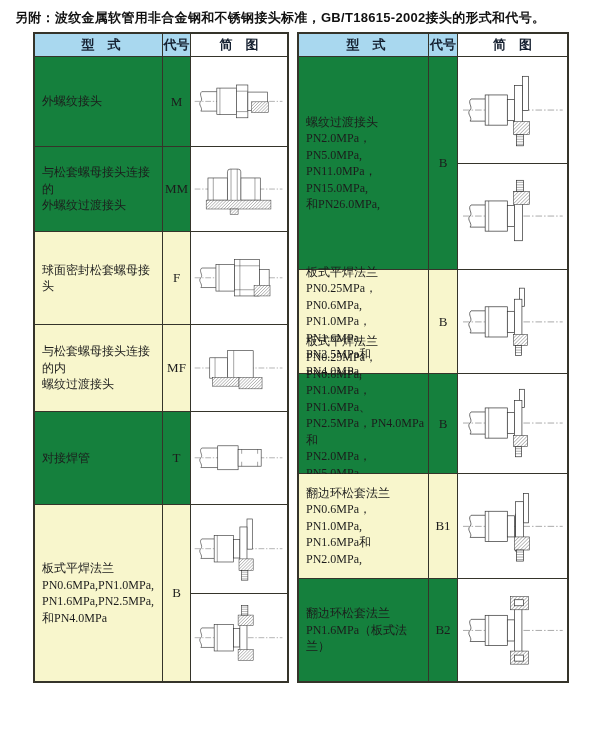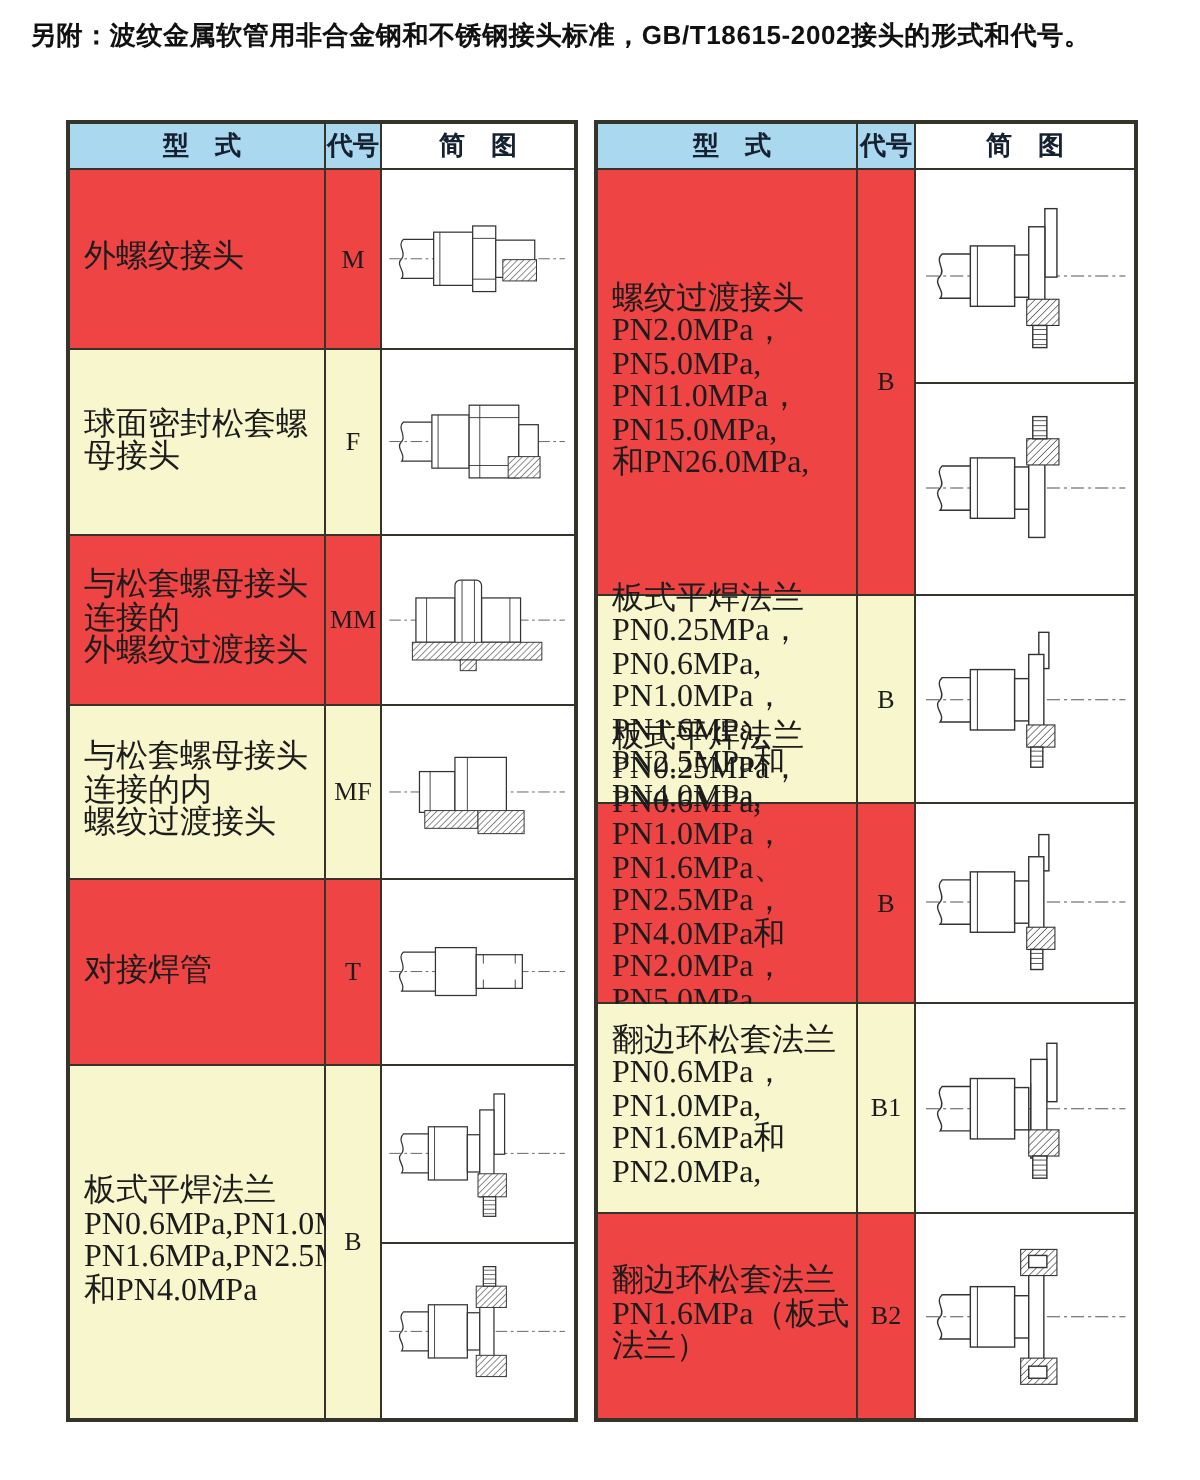--- a/index.html
+++ b/index.html
@@ -1,27 +1,27 @@
 <!DOCTYPE html>
 <html style="--header-bg: #a9d8ef; --highlight-bg: #f8f6cc; --border-color: #35342a;"><head>
 <meta charset="utf-8">
 <style>
   *{box-sizing:border-box;margin:0;padding:0}
   html,body{background:#fff}
   body{width:600px;height:740px;position:relative;font-family:"Liberation Serif",serif;overflow:hidden}
   .caption{position:absolute;left:15px;top:9px;font:bold 13px/18px "Liberation Sans",sans-serif;color:#111;letter-spacing:.3px}
-  .tbl{position:absolute;top:60px;border:2px solid var(--border-color);background:#ef4444}
+  .tbl{position:absolute;top:32px;border:2px solid var(--border-color);background:#15803d}
   .tbl.left{left:33px;width:256px}
   .tbl.right{left:297px;width:272px}
   .thead{display:flex;height:22px;background:var(--header-bg)}
   .trow{display:flex;border-top:1.5px solid var(--border-color)}
   .cell{border-right:1.4px solid var(--border-color)}
   .cell:last-child{border-right:none}
   .cell.type{width:128px;padding:3px 2px 3px 7px;display:flex;align-items:center;
-             font-size:16px;line-height:16.5px;white-space:pre-line;color:#1c1c1c}
+             font-size:12px;line-height:16.5px;white-space:pre-line;color:#1c1c1c}
   .tbl.right .cell.type{width:130px}
   .cell.code{width:28px;display:flex;align-items:center;justify-content:center;font-size:13px;color:#1c1c1c}
   .tbl.right .cell.code{width:29px}
   .cell.diag{flex:1;display:flex;flex-direction:column;background:#fff}
   .sub{flex:1;display:flex;align-items:center;justify-content:center;overflow:hidden}
   .sub + .sub{border-top:1.4px solid var(--border-color)}
   .hl{background:var(--highlight-bg)}
   .thead .cell{display:flex;align-items:center;justify-content:center;font-weight:bold;font-size:13px;color:#152030}
   svg{display:block}
 </style>
@@ -59,20 +59,42 @@
             <rect x="100" y="38" width="26" height="74" fill="#fff" stroke="#333" stroke-width="1.4"></rect>
             <line x1="100" y1="52" x2="126" y2="52" stroke="#333" stroke-width="1"></line>
             <line x1="100" y1="98" x2="126" y2="98" stroke="#333" stroke-width="1"></line>
             <rect x="126" y="54" width="44" height="42" fill="#fff" stroke="#333" stroke-width="1.4"></rect>
             <rect x="134" y="76" width="38" height="24" fill="url(#hatchp)" stroke="#333" stroke-width="1.1"></rect>
           </svg>
         </div>
       </div>
   </div>
 
+  <div class="trow" style="height:85px">
+    <div class="cell type">与松套螺母接头连接的
+外螺纹过渡接头</div>
+    <div class="cell code">MM</div>
+    <div class="cell diag">
+        <div class="sub">
+          <svg viewBox="0 0 210 150" preserveAspectRatio="xMidYMid meet" style="width:97%;height:93%">
+            <line x1="6" y1="75" x2="204" y2="75" stroke="#555" stroke-width="1" stroke-dasharray="13 4 3 4"></line>
+            <rect x="36" y="50" width="44" height="50" fill="#fff" stroke="#333" stroke-width="1.4"></rect>
+            <line x1="48" y1="50" x2="48" y2="100" stroke="#333" stroke-width="1"></line>
+            <rect x="110" y="50" width="44" height="50" fill="#fff" stroke="#333" stroke-width="1.4"></rect>
+            <line x1="142" y1="50" x2="142" y2="100" stroke="#333" stroke-width="1"></line>
+            <rect x="80" y="30" width="30" height="90" rx="6" fill="#fff" stroke="#333" stroke-width="1.4"></rect>
+            <line x1="88" y1="30" x2="88" y2="120" stroke="#333" stroke-width="1"></line>
+            <line x1="102" y1="30" x2="102" y2="120" stroke="#333" stroke-width="1"></line>
+            <rect x="32" y="100" width="146" height="20" fill="url(#hatchp)" stroke="#333" stroke-width="1.1"></rect>
+            <rect x="86" y="120" width="18" height="12" fill="url(#hatchp)" stroke="#333" stroke-width="1.1"></rect>
+          </svg>
+        </div>
+      </div>
+  </div>
+
   <div class="trow" style="height:93px">
     <div class="cell type hl">球面密封松套螺母接头</div>
     <div class="cell code hl">F</div>
     <div class="cell diag">
         <div class="sub">
           <svg viewBox="0 0 210 150" preserveAspectRatio="xMidYMid meet" style="width:97%;height:93%">
             <line x1="6" y1="75" x2="204" y2="75" stroke="#555" stroke-width="1" stroke-dasharray="13 4 3 4"></line>
             <path d="M54,53 L22,53 C14,60 26,68 20,75 C12,82 26,90 20,97 L54,97" fill="none" stroke="#333" stroke-width="1.4"></path>
             <rect x="54" y="45" width="42" height="60" fill="#fff" stroke="#333" stroke-width="1.4"></rect>
             <line x1="61" y1="45" x2="61" y2="105" stroke="#333" stroke-width="1"></line>
@@ -80,42 +102,20 @@
             <line x1="96" y1="48" x2="152" y2="48" stroke="#333" stroke-width="1"></line>
             <line x1="96" y1="102" x2="152" y2="102" stroke="#333" stroke-width="1"></line>
             <line x1="108" y1="34" x2="108" y2="116" stroke="#333" stroke-width="1"></line>
             <rect x="152" y="56" width="22" height="38" fill="#fff" stroke="#333" stroke-width="1.4"></rect>
             <rect x="140" y="92" width="36" height="24" fill="url(#hatchp)" stroke="#333" stroke-width="1.1"></rect>
           </svg>
         </div>
       </div>
   </div>
 
-  <div class="trow" style="height:85px">
-    <div class="cell type">与松套螺母接头连接的
-外螺纹过渡接头</div>
-    <div class="cell code">MM</div>
-    <div class="cell diag">
-        <div class="sub">
-          <svg viewBox="0 0 210 150" preserveAspectRatio="xMidYMid meet" style="width:97%;height:93%">
-            <line x1="6" y1="75" x2="204" y2="75" stroke="#555" stroke-width="1" stroke-dasharray="13 4 3 4"></line>
-            <rect x="36" y="50" width="44" height="50" fill="#fff" stroke="#333" stroke-width="1.4"></rect>
-            <line x1="48" y1="50" x2="48" y2="100" stroke="#333" stroke-width="1"></line>
-            <rect x="110" y="50" width="44" height="50" fill="#fff" stroke="#333" stroke-width="1.4"></rect>
-            <line x1="142" y1="50" x2="142" y2="100" stroke="#333" stroke-width="1"></line>
-            <rect x="80" y="30" width="30" height="90" rx="6" fill="#fff" stroke="#333" stroke-width="1.4"></rect>
-            <line x1="88" y1="30" x2="88" y2="120" stroke="#333" stroke-width="1"></line>
-            <line x1="102" y1="30" x2="102" y2="120" stroke="#333" stroke-width="1"></line>
-            <rect x="32" y="100" width="146" height="20" fill="url(#hatchp)" stroke="#333" stroke-width="1.1"></rect>
-            <rect x="86" y="120" width="18" height="12" fill="url(#hatchp)" stroke="#333" stroke-width="1.1"></rect>
-          </svg>
-        </div>
-      </div>
-  </div>
-
   <div class="trow" style="height:87px">
     <div class="cell type hl">与松套螺母接头连接的内
 螺纹过渡接头</div>
     <div class="cell code hl">MF</div>
     <div class="cell diag">
         <div class="sub">
           <svg viewBox="0 0 210 150" preserveAspectRatio="xMidYMid meet" style="width:97%;height:93%">
             <line x1="6" y1="75" x2="204" y2="75" stroke="#555" stroke-width="1" stroke-dasharray="13 4 3 4"></line>
             <rect x="40" y="52" width="40" height="46" fill="#fff" stroke="#333" stroke-width="1.4"></rect>
             <line x1="52" y1="52" x2="52" y2="98" stroke="#333" stroke-width="1"></line>

